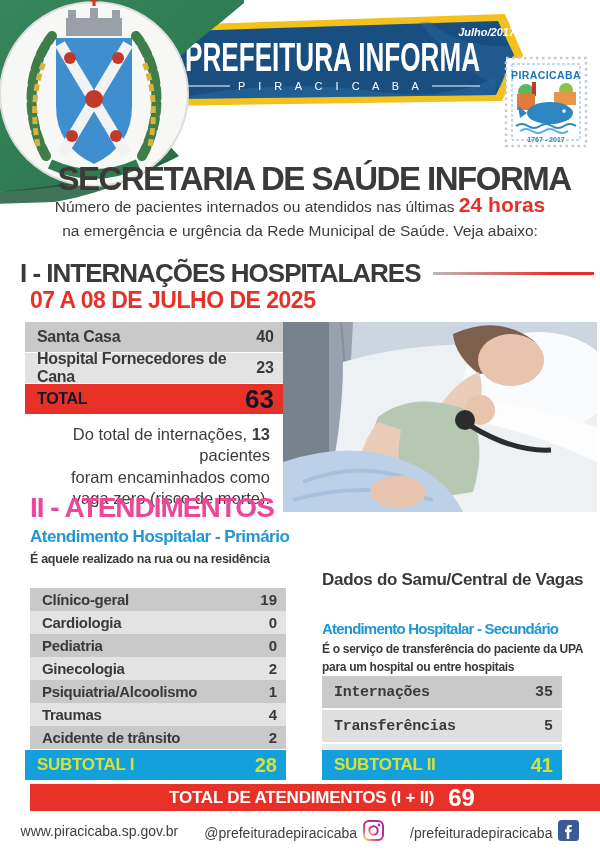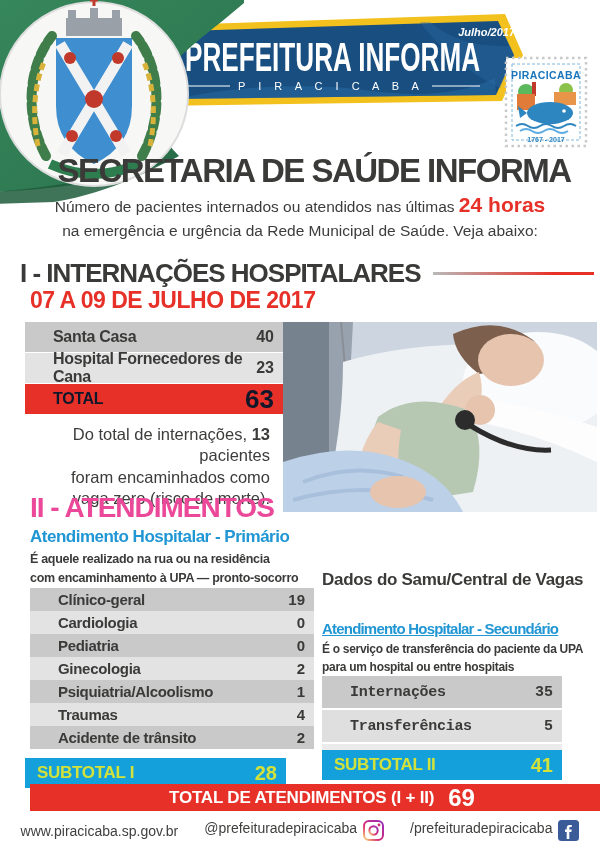--- a/index.html
+++ b/index.html
@@ -4,70 +4,70 @@
 <style>
   html,body{margin:0;padding:0;}
   body{width:600px;height:851px;background:#ffffff;position:relative;overflow:hidden;
        font-family:"Liberation Sans",sans-serif;color:#3a3a39;}
   .abs{position:absolute;}
   
   #banner-svg{left:130px;top:8px;}
   #flag-svg{left:-6px;top:-4px;}
   #stamp-svg{left:504px;top:56px;}
   
-  .main-title{left:40px;right:12px;top:152px;text-align:center;font-weight:bold;
+  .main-title{left:40px;right:12px;top:160px;text-align:center;font-weight:bold;
               font-size:33px;letter-spacing:-1.5px;color:#3a3a39;white-space:nowrap;}
   .intro{left:0;right:0;top:190px;text-align:center;font-size:15.5px;line-height:1.45;color:#3c3c3b;}
   .intro .hl{color:#e73128;font-weight:bold;font-size:21px;}
   
   .sec1-head{left:20px;right:6px;top:258px;display:flex;align-items:center;gap:12px;}
   .sec1-head h2{margin:0;font-size:26px;letter-spacing:-1px;color:#3a3a39;white-space:nowrap;}
   .head-line{flex:1;height:3px;background:linear-gradient(90deg,#b9b9b9 0%,#e73128 75%);}
   .sec1-date{left:30px;top:287px;font-size:23px;font-weight:bold;color:#e73128;letter-spacing:-0.5px;}
   .tbl{display:flex;flex-direction:column;}
   .trow{display:flex;justify-content:space-between;align-items:center;font-weight:bold;}
-  .trow .lbl{padding-left:28px;letter-spacing:-0.3px;}
+  .trow .lbl{padding-left:12px;letter-spacing:-0.3px;}
   .trow .val{padding-right:9px;}
   #table1{left:25px;top:322px;width:258px;}
   #table1 .trow{height:30px;margin-bottom:1px;font-size:16px;}
   .bg-a{background:#c9c9c9;} .bg-b{background:#e3e3e3;} .bg-c{background:#dfdfdf;} .bg-d{background:#ebebeb;}
   .total-row{background:#e73128;color:#0f172a;height:31px;}
   .total-row .val{font-size:26px;}
   
   #photo-svg{left:283px;top:322px;}
   
   .note{left:25px;top:424px;width:245px;text-align:right;font-size:16.5px;line-height:1.3;color:#3c3c3b;}
   .note b{font-weight:bold;}
   
   .sec2-head{left:30px;top:480px;font-size:28px;font-weight:bold;letter-spacing:-1px;color:#ec4899;margin-top:12px;}
   .sub-blue{color:#2096d4;font-weight:bold;}
   #primario-title{left:30px;top:527px;font-size:17px;letter-spacing:-0.5px;}
   #primario-desc{left:30px;top:550px;font-size:12.5px;font-weight:bold;letter-spacing:-0.3px;line-height:1.5;color:#3a3a39;}
-  #table2{left:30px;top:588px;width:284px;}
+  #table2{left:30px;top:588px;width:256px;}
   #table2 .trow{height:23px;font-size:15px;}
   #samu-heading{left:322px;top:570px;width:266px;font-size:17px;font-weight:bold;letter-spacing:-0.3px;color:#3a3a39;}
-  #secundario-title{left:322px;top:620px;font-size:15px;letter-spacing:-0.8px;text-decoration:underline;}
+  #secundario-title{left:322px;top:620px;font-size:15px;letter-spacing:-0.8px;}
   #secundario-desc{left:322px;top:640px;font-size:12px;font-weight:bold;letter-spacing:-0.3px;line-height:1.5;color:#3a3a39;}
   #table3{left:322px;top:676px;width:240px;}
   #table3 .trow{height:32px;margin-bottom:2px;font-size:15px;font-family:Liberation Mono, monospace;}
   .subtotal{position:absolute;top:750px;height:30px;background:#14a0da;color:#d3e23a;
             display:flex;justify-content:space-between;align-items:center;font-weight:bold;}
   .subtotal .lbl{padding-left:12px;font-size:17px;letter-spacing:-0.3px;}
   .subtotal .val{padding-right:9px;font-size:20px;}
-  #subtotal1{left:25px;width:261px;margin-top:8px;}
+  #subtotal1{left:25px;width:261px;}
   #subtotal2{left:322px;width:240px;}
   
   .total-bar{left:30px;top:784px;width:584px;height:27px;background:#e73128;color:#fff;
              display:flex;justify-content:center;align-items:center;gap:14px;font-weight:bold;}
   .total-bar .lbl{font-size:17px;letter-spacing:-0.2px;}
   .total-bar .val{font-size:24px;}
   
   .footer{left:0;right:0;top:820px;display:flex;justify-content:center;align-items:center;gap:26px;
           font-size:14px;color:#3f3f3e;}
-  .flink{display:flex;align-items:flex-start;gap:6px;cursor:pointer;}
+  .flink{display:flex;align-items:flex-end;gap:6px;cursor:pointer;}
 </style>
 </head>
 <body>
 
 <svg id="banner-svg" class="abs" width="400" height="100" viewBox="0 0 400 100">
   <polygon points="10,18 375,6 393,47 372,93 28,98" fill="#f3c11d"></polygon>
   <polygon points="22,24 368,13 384,47 366,87 38,91" fill="#194f80"></polygon>
   <path d="M60,88 Q160,70 250,84 Q320,92 365,70 L366,87 L38,91 Z" fill="#2a6ea8" opacity="0.45"></path>
   <path d="M300,14 Q330,40 380,38 L384,47 L370,80 Q320,55 290,14 Z" fill="#2a6ea8" opacity="0.35"></path>
   <text x="55" y="63" textLength="295" lengthAdjust="spacingAndGlyphs" font-family="Liberation Sans, sans-serif" font-size="41" font-weight="bold" fill="#ffffff">PREFEITURA INFORMA</text>
@@ -132,21 +132,21 @@
 
 <div class="abs intro">
   <div><span>Número de pacientes internados ou atendidos nas últimas </span><span class="hl">24 horas</span></div>
   <div>na emergência e urgência da Rede Municipal de Saúde. Veja abaixo:</div>
 </div>
 
 <div class="abs sec1-head">
   <h2>I - INTERNAÇÕES HOSPITALARES</h2>
   <div class="head-line"></div>
 </div>
-<div class="abs sec1-date">07 A 09 DE JULHO DE 2017</div>
+<div class="abs sec1-date">07 A 08 DE JULHO DE 2025</div>
 
 <div id="table1" class="abs tbl">
   <div class="trow bg-a">
     <span class="lbl">Santa Casa</span>
     <span class="val">40</span>
   </div>
   <div class="trow bg-b">
     <span class="lbl">Hospital Fornecedores de Cana</span>
     <span class="val">23</span>
   </div>
@@ -181,21 +181,20 @@
   <div><span>Do total de internações, </span><b>13</b><span> pacientes</span></div>
   <div>foram encaminhados como</div>
   <div>vaga zero (risco de morte).</div>
 </div>
 
 <div class="abs sec2-head">II - ATENDIMENTOS</div>
 
 <div id="primario-title" class="abs sub-blue">Atendimento Hospitalar - Primário</div>
 <div id="primario-desc" class="abs">
   <div>É aquele realizado na rua ou na residência</div>
-  <div>com encaminhamento à UPA — pronto-socorro</div>
 </div>
 
 <div id="table2" class="abs tbl">
   <div class="trow bg-a">
     <span class="lbl">Clínico-geral</span>
     <span class="val">19</span>
   </div>
   <div class="trow bg-b">
     <span class="lbl">Cardiologia</span>
     <span class="val">0</span>

